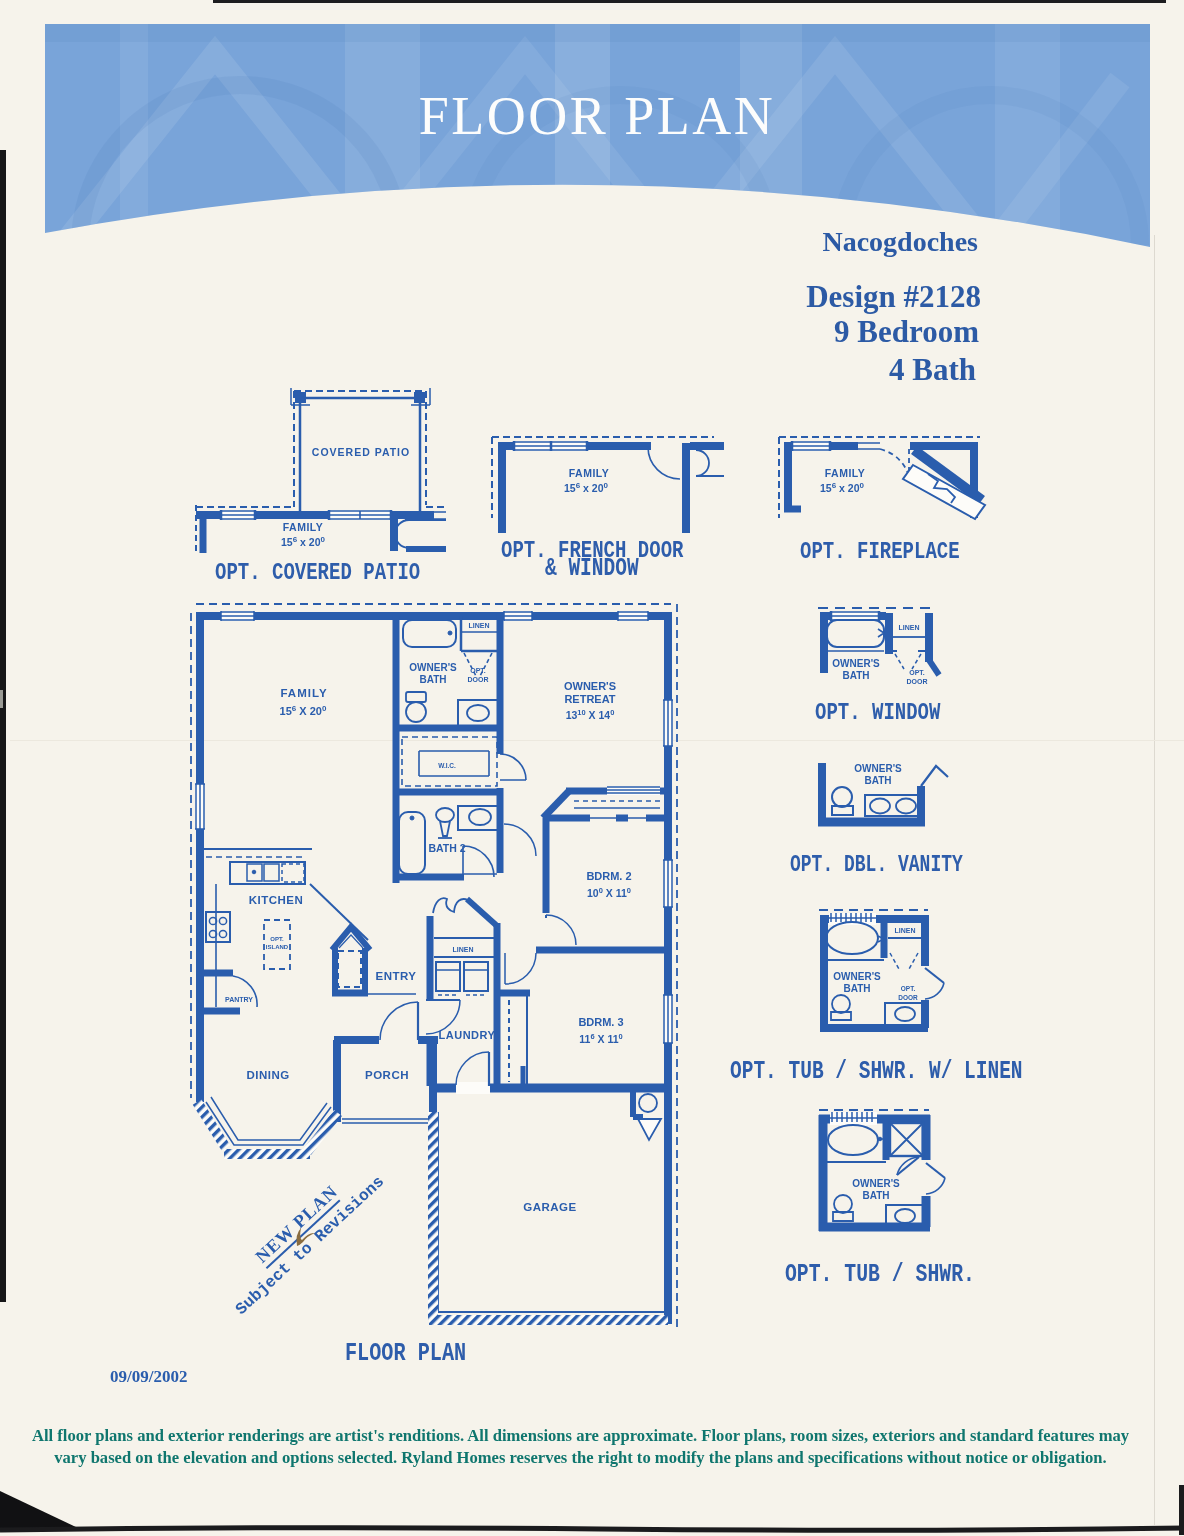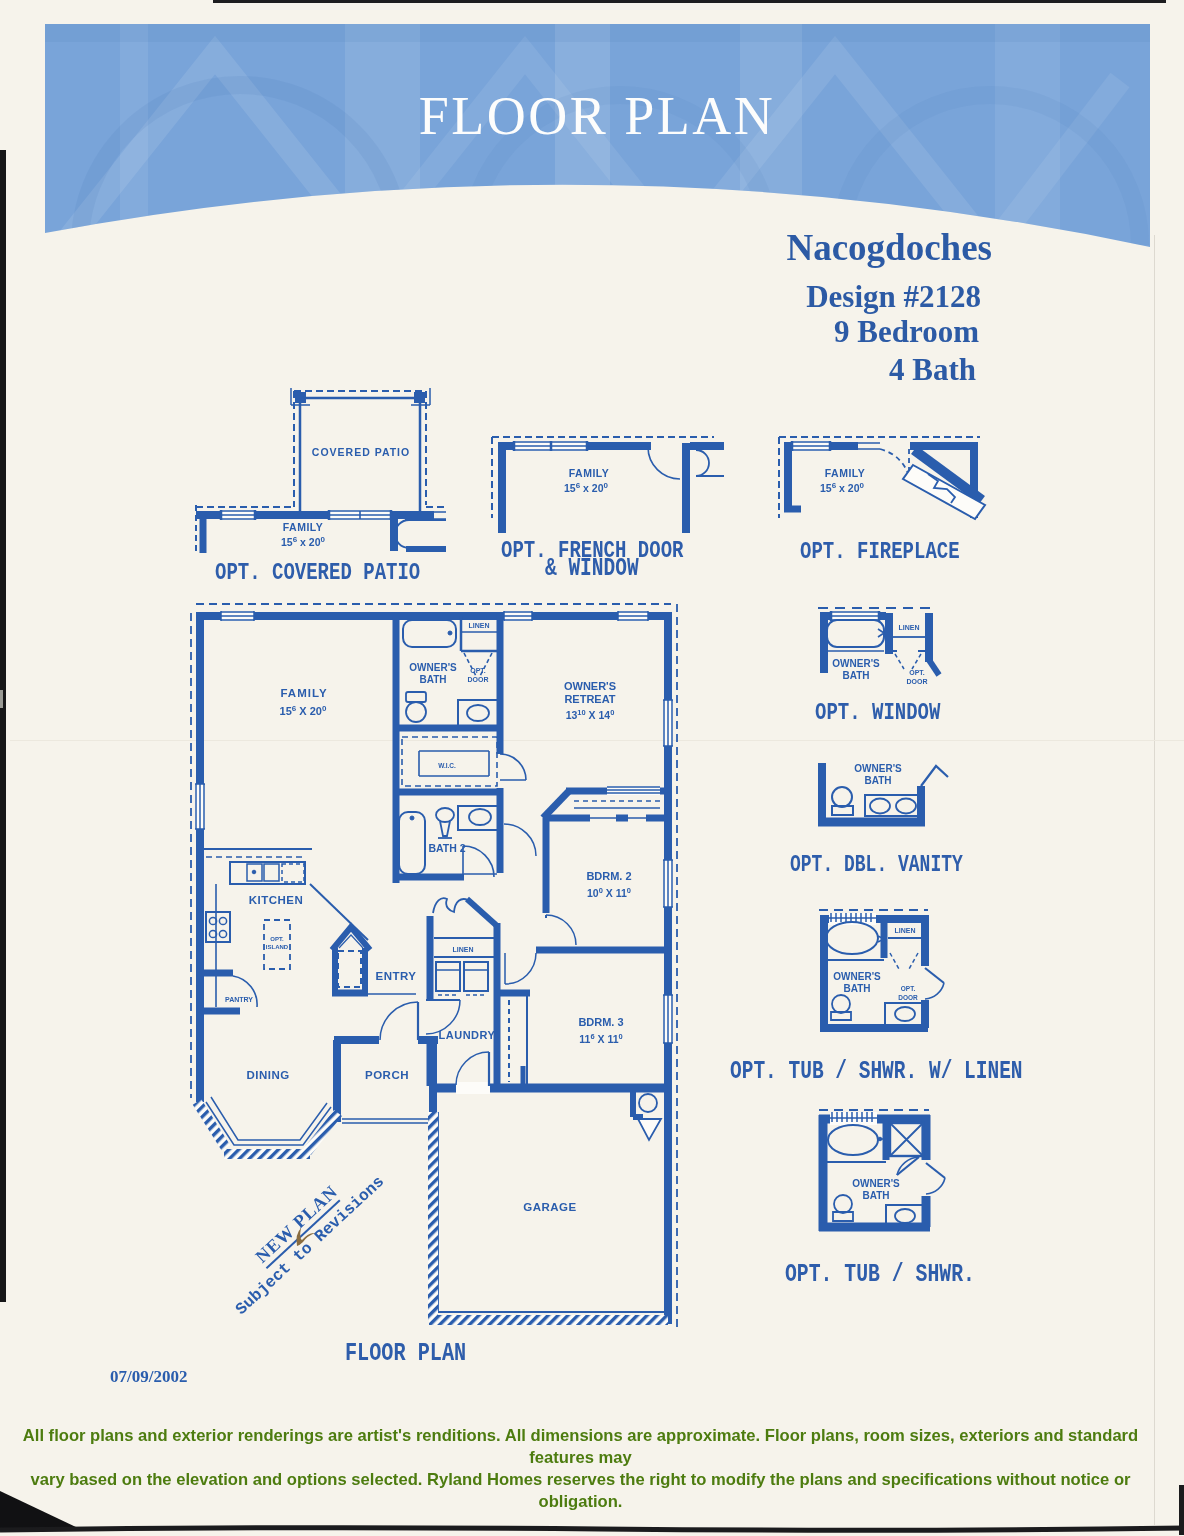--- a/index.html
+++ b/index.html
@@ -33,21 +33,21 @@
 <path d="M680,250 L835,55 L990,250" fill="none" stroke="rgba(255,255,255,0.09)" stroke-width="24"></path>
 <path d="M990,250 L1120,80" fill="none" stroke="rgba(255,255,255,0.08)" stroke-width="24"></path>
 <path d="M80,245 A160,160 0 0 1 400,245" fill="none" stroke="rgba(60,110,180,0.10)" stroke-width="18"></path>
 <path d="M470,245 A150,150 0 0 1 770,245" fill="none" stroke="rgba(60,110,180,0.08)" stroke-width="18"></path>
 <path d="M840,245 A150,150 0 0 1 1140,245" fill="none" stroke="rgba(60,110,180,0.08)" stroke-width="18"></path>
 <rect x="45" y="24" width="1105" height="18" fill="rgba(70,120,185,0.12)"></rect>
 </g>
 <text x="597" y="134" font-family="Liberation Serif,serif" font-size="54" letter-spacing="2.5" fill="#fdfdfc" text-anchor="middle">FLOOR PLAN</text>
 </svg>
 
-<div class="ttl" style="right:192px;top:226px;font-size:37px">Nacogdoches</div>
+<div class="ttl" style="right:206px;top:226px;font-size:28px">Nacogdoches</div>
 <div class="ttl" style="right:203px;top:279px;font-size:31px">Design #2128</div>
 <div class="ttl" style="right:205px;top:314px;font-size:31px">9 Bedroom</div>
 <div class="ttl" style="right:208px;top:352px;font-size:31px">4 Bath</div>
 
 <svg class="abs" style="left:185px;top:385px" width="275" height="175" viewBox="185 385 275 175">
 <g fill="none" stroke="#2a5dad">
 <path d="M294,391 H426 M294,391 V507 M426,391 V505" stroke-width="2" stroke-dasharray="7,4"></path>
 <path d="M300,398 H420 M300,398 V512 M420,398 V512" stroke-width="2.5"></path>
 <rect x="295" y="392" width="11" height="11" fill="#2a5dad" stroke="none"></rect>
 <rect x="414" y="392" width="11" height="11" fill="#2a5dad" stroke="none"></rect>
@@ -444,23 +444,23 @@
 <div class="cap" style="left:730px;top:1058px;font-size:19.5px">OPT. TUB / SHWR. W/ LINEN</div>
 <div class="cap" style="left:785px;top:1261px;font-size:19.8px">OPT. TUB / SHWR.</div>
 
 <div class="abs" style="left:246px;top:1215px;width:100px;text-align:center;font-family:'Liberation Serif',serif;font-weight:700;font-size:18px;letter-spacing:1px;color:#2a5dad;border-bottom:2.5px solid #2a5dad;transform:rotate(-42.8deg);transform-origin:center;white-space:nowrap">NEW PLAN</div>
 <div class="abs" style="left:211px;top:1236px;width:198px;text-align:center;font-family:'Liberation Mono',monospace;font-weight:700;font-size:16.3px;color:#2a5dad;transform:rotate(-42.8deg);transform-origin:center;white-space:nowrap">Subject to Revisions</div>
 <svg class="abs" style="left:285px;top:1220px" width="36" height="32" viewBox="0 0 36 32">
 <path d="M12,26 Q10,14 16,8 Q14,18 17,20 Q24,12 30,13 Q22,16 18,22 Q15,25 12,26 Z" fill="#8a6d3f"></path>
 </svg>
 
 <div class="cap" style="left:345px;top:1338px;font-size:20.2px">FLOOR PLAN</div>
-<div class="abs" style="left:110px;top:1367px;font-family:'Liberation Serif',serif;font-weight:700;font-size:17px;color:#2a5dad">07/09/2002</div>
-
-<div class="abs" style="left:0;top:1425px;width:1161px;text-align:center;font-family:Liberation Sans, sans-serif;font-weight:700;font-size:16.6px;line-height:22px;color:#4d7c0f">
+<div class="abs" style="left:110px;top:1367px;font-family:'Liberation Serif',serif;font-weight:700;font-size:17px;color:#2a5dad">09/09/2002</div>
+
+<div class="abs" style="left:0;top:1425px;width:1161px;text-align:center;font-family:Liberation Serif, serif;font-weight:700;font-size:16.6px;line-height:22px;color:#0f766e">
 All floor plans and exterior renderings are artist's renditions. All dimensions are approximate. Floor plans, room sizes, exteriors and standard features may<br>
 vary based on the elevation and options selected. Ryland Homes reserves the right to modify the plans and specifications without notice or obligation.
 </div>
 
 <svg class="abs" style="left:0;top:1480px" width="1184" height="56" viewBox="0 0 1184 56">
 <polygon points="0,11 78,48 0,48" fill="#111113"></polygon>
 <path d="M0,50 Q300,46 600,49 T1184,48" fill="none" stroke="#1b1b1d" stroke-width="5"></path>
 <rect x="1179" y="5" width="5" height="50" fill="#1b1b1d"></rect>
 </svg>
 

